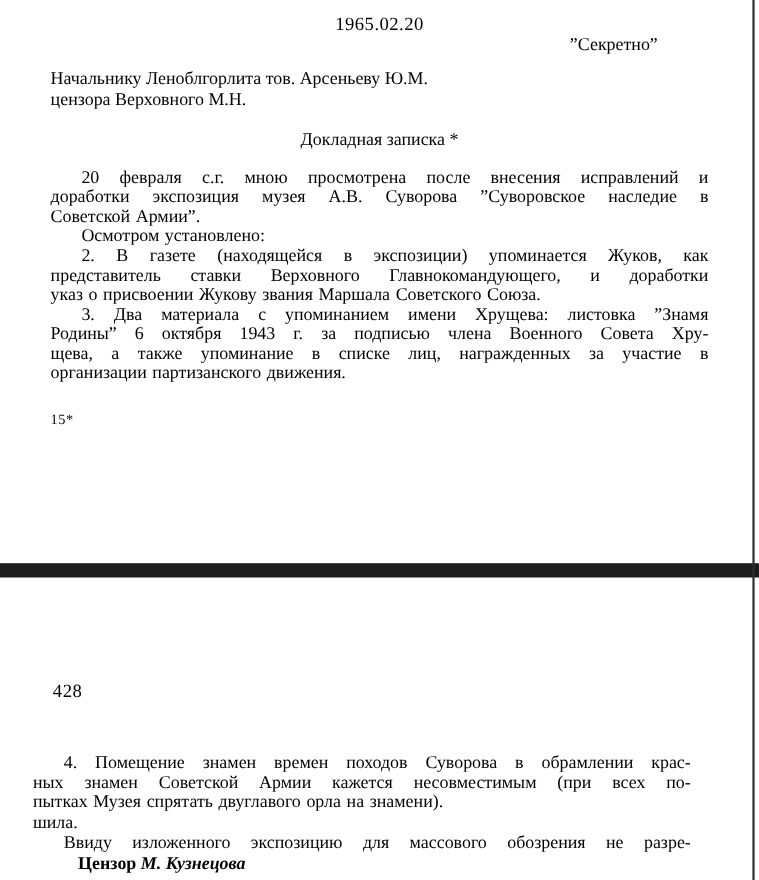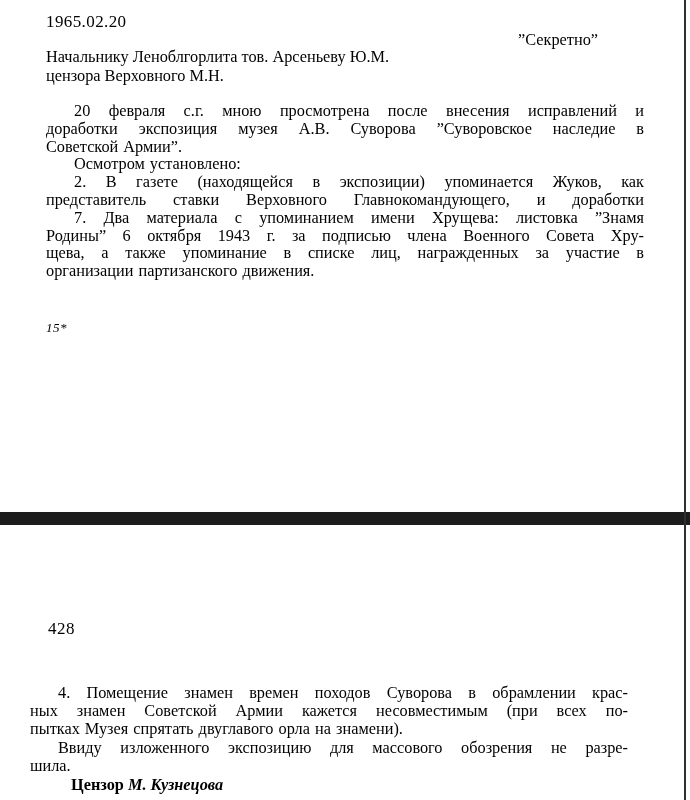--- a/index.html
+++ b/index.html
@@ -16,33 +16,33 @@
   .edge-line {
     position: absolute; top: 0; left: 684px;
     width: 2px; height: 800px;
     background: var(--edge, #2f2f2f);
   }
 
   .upper {
     position: absolute; top: 13px; left: 46px; width: 598px;
     font-size: 16.3px;
   }
-  .date-line { font-size: 17px; line-height: 18px; letter-spacing: 0.4px; }
+  .date-line { font-size: 17px; line-height: 18px; letter-spacing: 0.4px; text-align: center; }
   .classification { line-height: 17px; text-align: right; padding-right: 46px; }
-  .addressee-block { line-height: 18.5px; }
+  .addressee-block { margin-top: 14px; line-height: 18.5px; }
   .report-title { margin-top: 19px; line-height: 17px; text-align: center; }
   .body-block { margin-top: 17px; }
 
   .line { text-align: justify; text-align-last: justify; word-spacing: 1px; }
   .line.first { text-indent: 28px; }
   .line.last { text-align-last: left; }
   .upper .line { line-height: 17.8px; }
   .lower .line { line-height: 18.2px; }
 
-  .footnote-marker { margin-top: 40px; font-size: 13px; letter-spacing: 0.5px; font-style: italic; }
+  .footnote-marker { margin-top: 25px; font-size: 13px; letter-spacing: 0.5px; }
 
   .divider {
     position: absolute; top: 512px; left: 0;
     width: 690px; height: 13px;
     background: var(--divider, #1c1c1c);
   }
 
   .page-number {
     position: absolute; top: 620px; left: 48px;
     font-size: 17px; line-height: 18px; letter-spacing: 0.5px;
@@ -62,58 +62,60 @@
 
   <div class="upper">
     <div class="date-line">1965.02.20</div>
     <div class="classification">”Секретно”</div>
 
     <div class="addressee-block">
       <div>Начальнику Леноблгорлита тов. Арсеньеву Ю.М.</div>
       <div>цензора Верховного М.Н.</div>
     </div>
 
+    <div class="report-title">Докладная записка *</div>
 
     <div class="body-block">
       <div>
         <div class="line first">20 февраля с.г. мною просмотрена после внесения исправлений и</div>
         <div class="line">доработки экспозиция музея А.В. Суворова ”Суворовское наследие в</div>
         <div class="line last">Советской Армии”.</div>
       </div>
       <div>
         <div class="line first last">Осмотром установлено:</div>
       </div>
       <div>
         <div class="line first">2. В газете (находящейся в экспозиции) упоминается Жуков, как</div>
         <div class="line">представитель ставки Верховного Главнокомандующего, и доработки</div>
+        <div class="line last">указ о присвоении Жукову звания Маршала Советского Союза.</div>
       </div>
       <div>
-        <div class="line first">7. Два материала с упоминанием имени Хрущева: листовка ”Знамя</div>
+        <div class="line first">3. Два материала с упоминанием имени Хрущева: листовка ”Знамя</div>
         <div class="line">Родины” 6 октября 1943 г. за подписью члена Военного Совета Хру-</div>
         <div class="line">щева, а также упоминание в списке лиц, награжденных за участие в</div>
         <div class="line last">организации партизанского движения.</div>
       </div>
     </div>
 
     <div class="footnote-marker">15*</div>
   </div>
 
   <div class="divider"></div>
 
   <div class="page-number">428</div>
 
   <div class="lower">
     <div>
       <div class="line first">4. Помещение знамен времен походов Суворова в обрамлении крас-</div>
       <div class="line">ных знамен Советской Армии кажется несовместимым (при всех по-</div>
       <div class="line last">пытках Музея спрятать двуглавого орла на знамени).</div>
     </div>
     <div>
+      <div class="line last">шила.</div>
       <div class="line first">Ввиду изложенного экспозицию для массового обозрения не разре-</div>
-      <div class="line last">шила.</div>
     </div>
     <div class="signature">
       <span>Цензор</span>
       <span class="censor-name">М. Кузнецова</span>
     </div>
   </div>
 
   <div class="edge-line"></div>
 
 </div>

